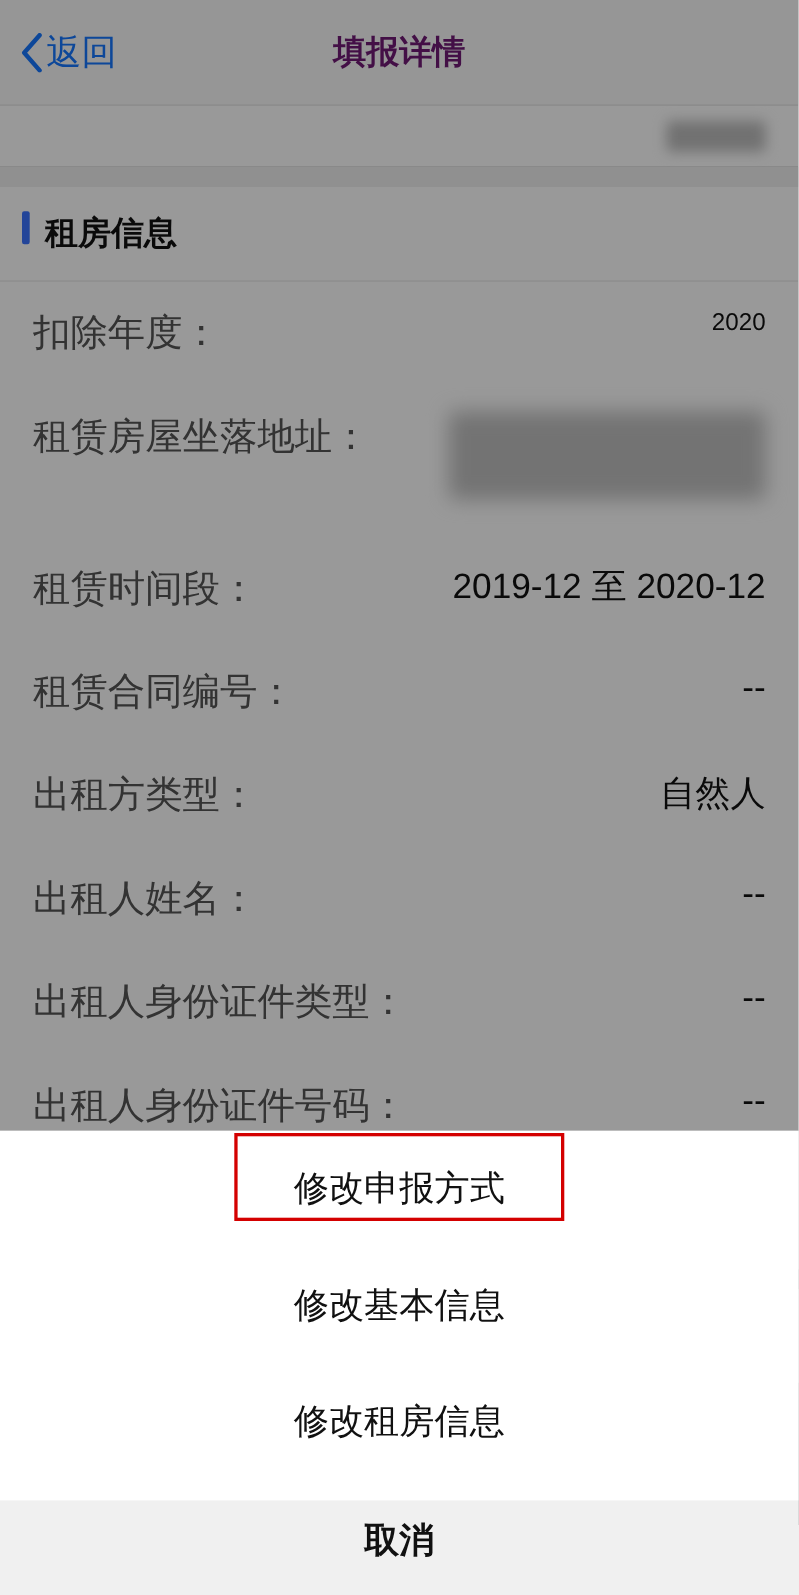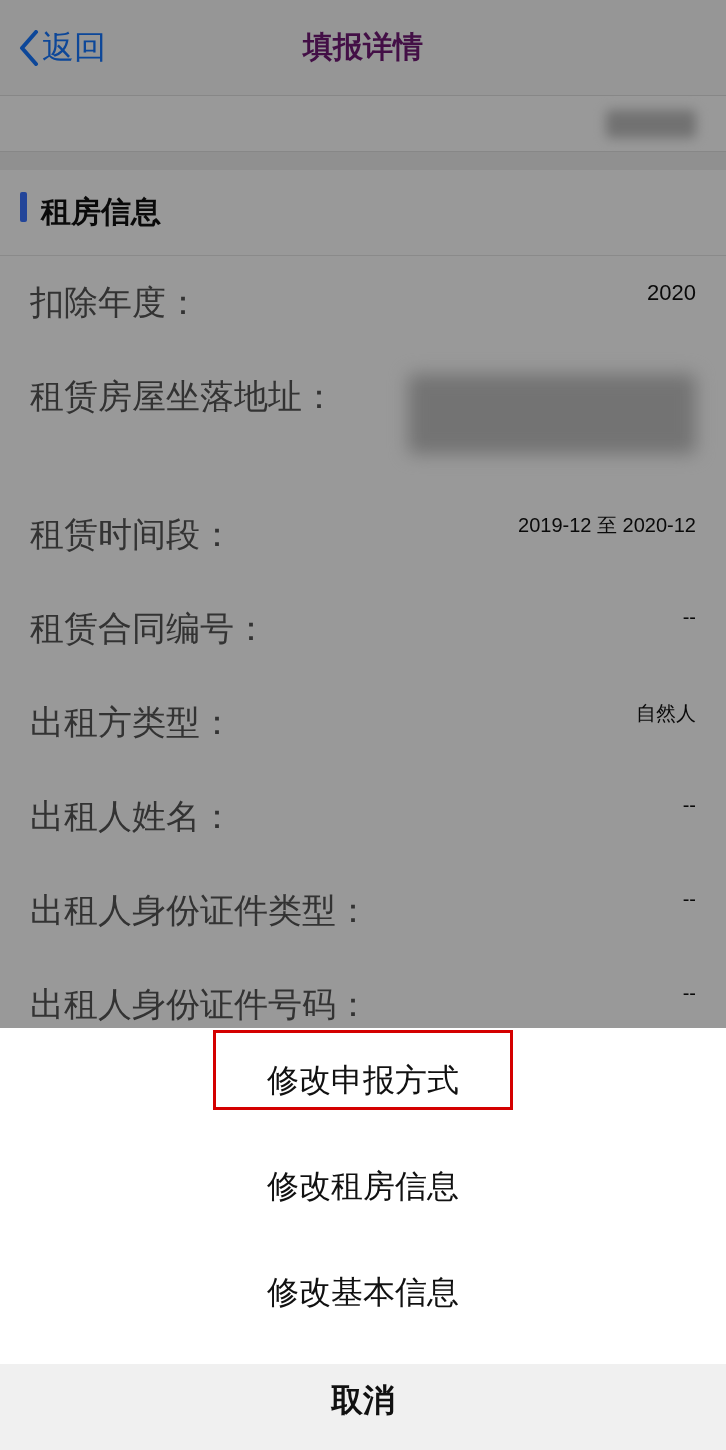--- a/index.html
+++ b/index.html
@@ -87,21 +87,21 @@
       padding: 24px 30px;
     }
     .row-label {
       font-size: 34px;
       color: #555;
       flex-shrink: 0;
     }
     .row-value {
       flex: 1;
       text-align: right;
-      font-size: 20px;
+      font-size: 32px;
       color: #111;
       word-break: break-all;
     }
     .row-value.big {
       font-size: 22px;
       font-weight: 500;
     }
     .address-row {
       padding: 24px 30px 34px 30px;
     }
@@ -235,18 +235,18 @@
       <div class="section-title">申报方式</div>
     </div>
   </div>
 
 </div>
 
 <div class="dim" style="height:1028px;"></div>
 
 <div class="sheet" style="top:1028px; height:336px;">
   <div class="sheet-item">修改申报方式</div>
+  <div class="sheet-item">修改基本信息</div>
   <div class="sheet-item">修改租房信息</div>
-  <div class="sheet-item">修改基本信息</div>
   <div class="sheet-cancel">取消</div>
 </div>
 
 <div class="highlight-box" style="left:213px; top:1030px; width:300px; height:80px;"></div>
 
 </body></html>

